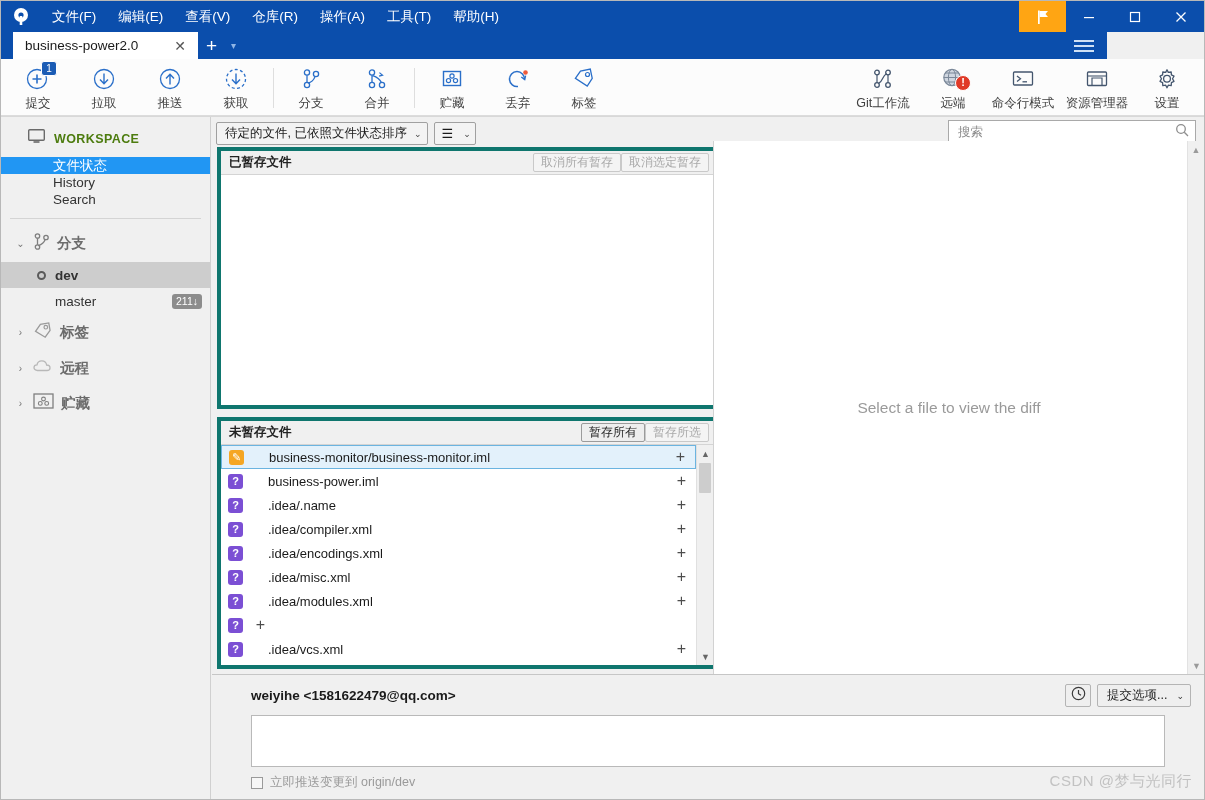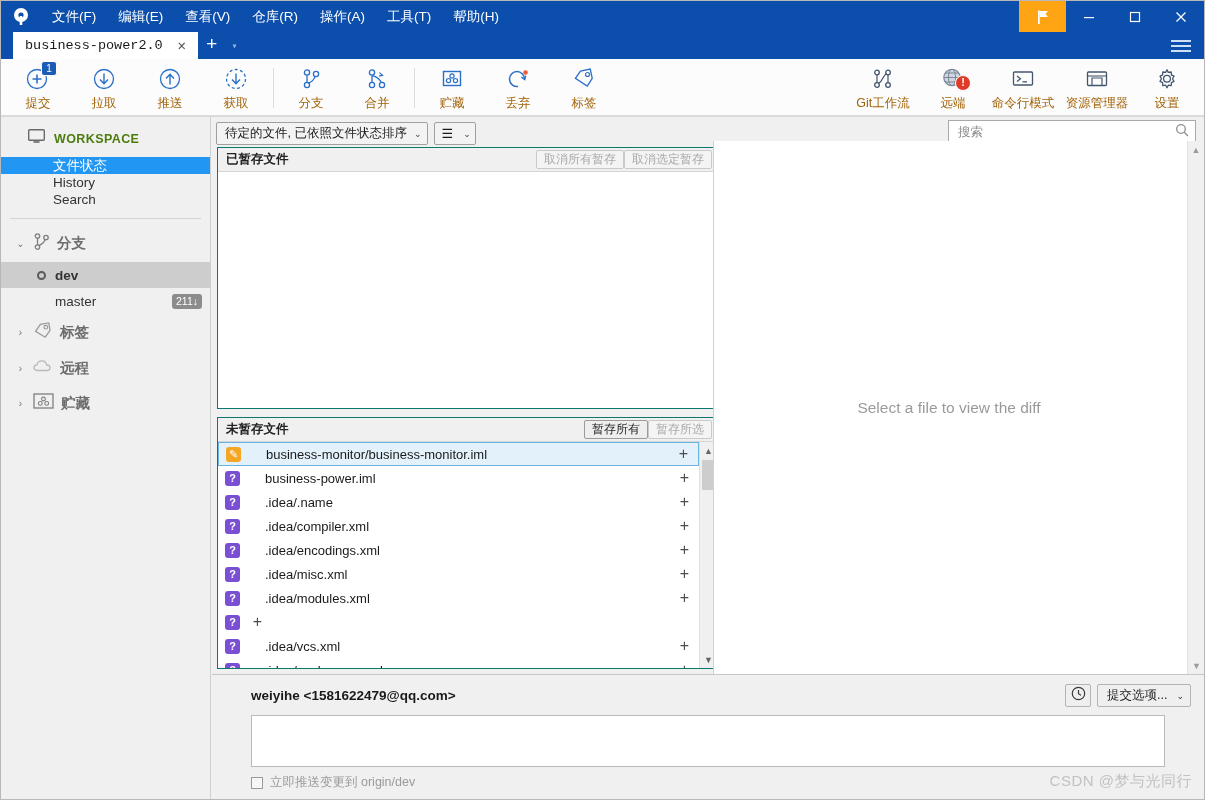--- a/index.html
+++ b/index.html
@@ -40,23 +40,23 @@
     width: 47px; background: #ffa513;
     display: flex; align-items: center; justify-content: center;
   }
   .win-btn {
     width: 46px; display: flex; align-items: center; justify-content: center;
     color: #fff;
   }
 
   
   .tabbar {
-    position: absolute; left: 0; top: 31px; width: 1203px; height: 27px;
+    position: absolute; left: 0; top: 31px; width: 1106px; height: 27px;
     background: #0b4eac;
-    display: flex; align-items: flex-end; font-family: Liberation Mono, monospace;
+    display: flex; align-items: flex-end;
   }
   .tab {
     margin-left: 12px;
     height: 27px; min-width: 185px;
     background: #ffffff;
     display: flex; align-items: center; justify-content: space-between;
     padding: 0 9px 0 12px;
   }
   .tab-label { font-size: 13.5px; color: #1a1a1a; }
   .tab-close { color: #555; font-size: 14px; padding: 0 3px; }
@@ -85,21 +85,21 @@
   }
   .tb-left { position: absolute; left: 4px; top: 0; display: flex; }
   .tb-right { position: absolute; right: 4px; top: 0; display: flex; }
   .tb-btn {
     width: 66px; height: 57px;
     display: flex; flex-direction: column; align-items: center;
     justify-content: flex-start; padding-top: 6px;
     position: relative; cursor: default;
   }
   .tb-icon { height: 27px; display:flex; align-items:center; justify-content:center; position: relative; }
-  .tb-label { font-size: 12.5px; color: #a16207; margin-top: 3px; white-space: nowrap; }
+  .tb-label { font-size: 12.5px; color: #404040; margin-top: 3px; white-space: nowrap; }
   .tb-sep {
     width: 1px; height: 40px; background: #dedede;
     align-self: center; margin: 0 4px;
   }
   .badge-num {
     position: absolute; left: 16px; top: -4px;
     background: #1b5cb5; color: #fff;
     font-size: 10px; line-height: 14px;
     min-width: 16px; height: 15px; border-radius: 3px;
     text-align: center; padding: 0 3px;
@@ -167,21 +167,21 @@
   .combo {
     height: 23px; background: #f3f3f3;
     border: 1px solid #a0a0a0; border-radius: 2px;
     display: flex; align-items: center; padding: 0 5px 0 8px;
     font-size: 12.5px; color: #1a1a1a; gap: 7px;
   }
   .combo .caret { color: #444; font-size: 9px; }
   .combo.sort { padding: 0 4px 0 7px; gap: 10px; }
   .panel {
     background: #ffffff;
-    border: 1px solid #0f766e;
+    border: 4px solid #0f766e;
     margin: 0 5px;
     position: relative;
   }
   .panel-head {
     height: 24px; background: #f0f0f0;
     border-bottom: 1px solid #d4d4d4;
     display: flex; align-items: center; justify-content: space-between;
     padding: 0 4px 0 8px;
   }
   .panel-title { font-size: 12.5px; font-weight: bold; color: #222; }

